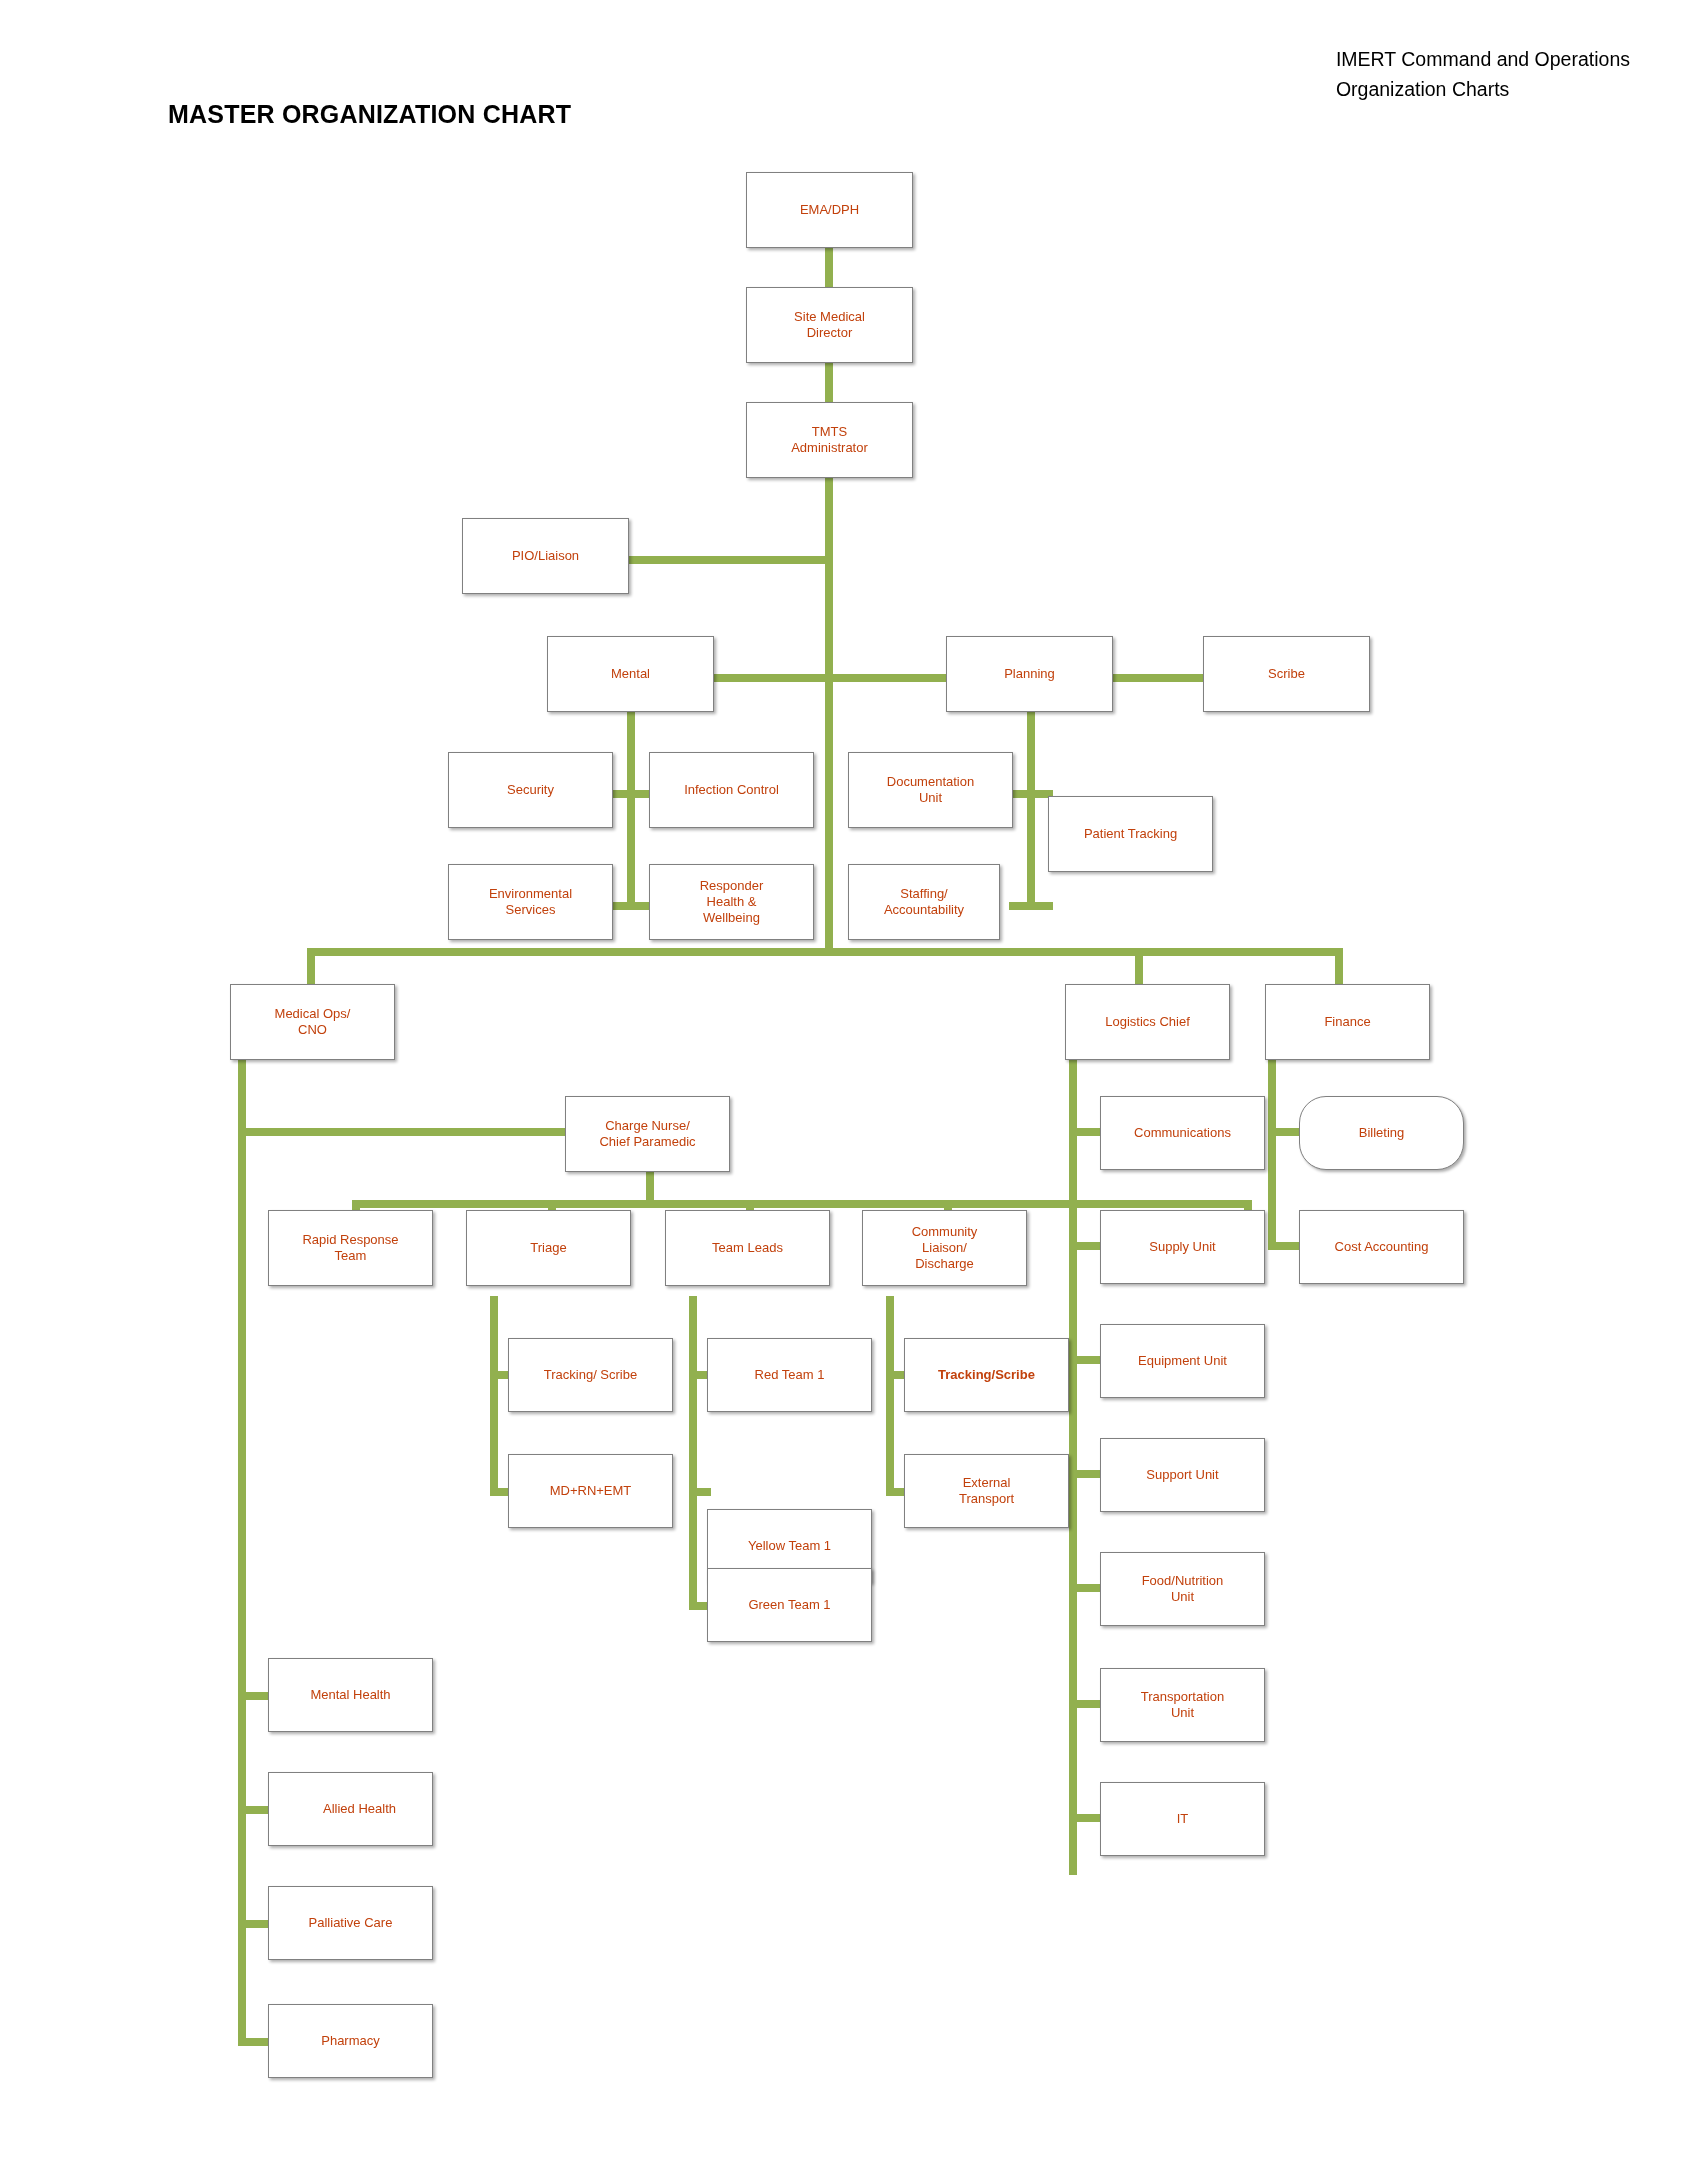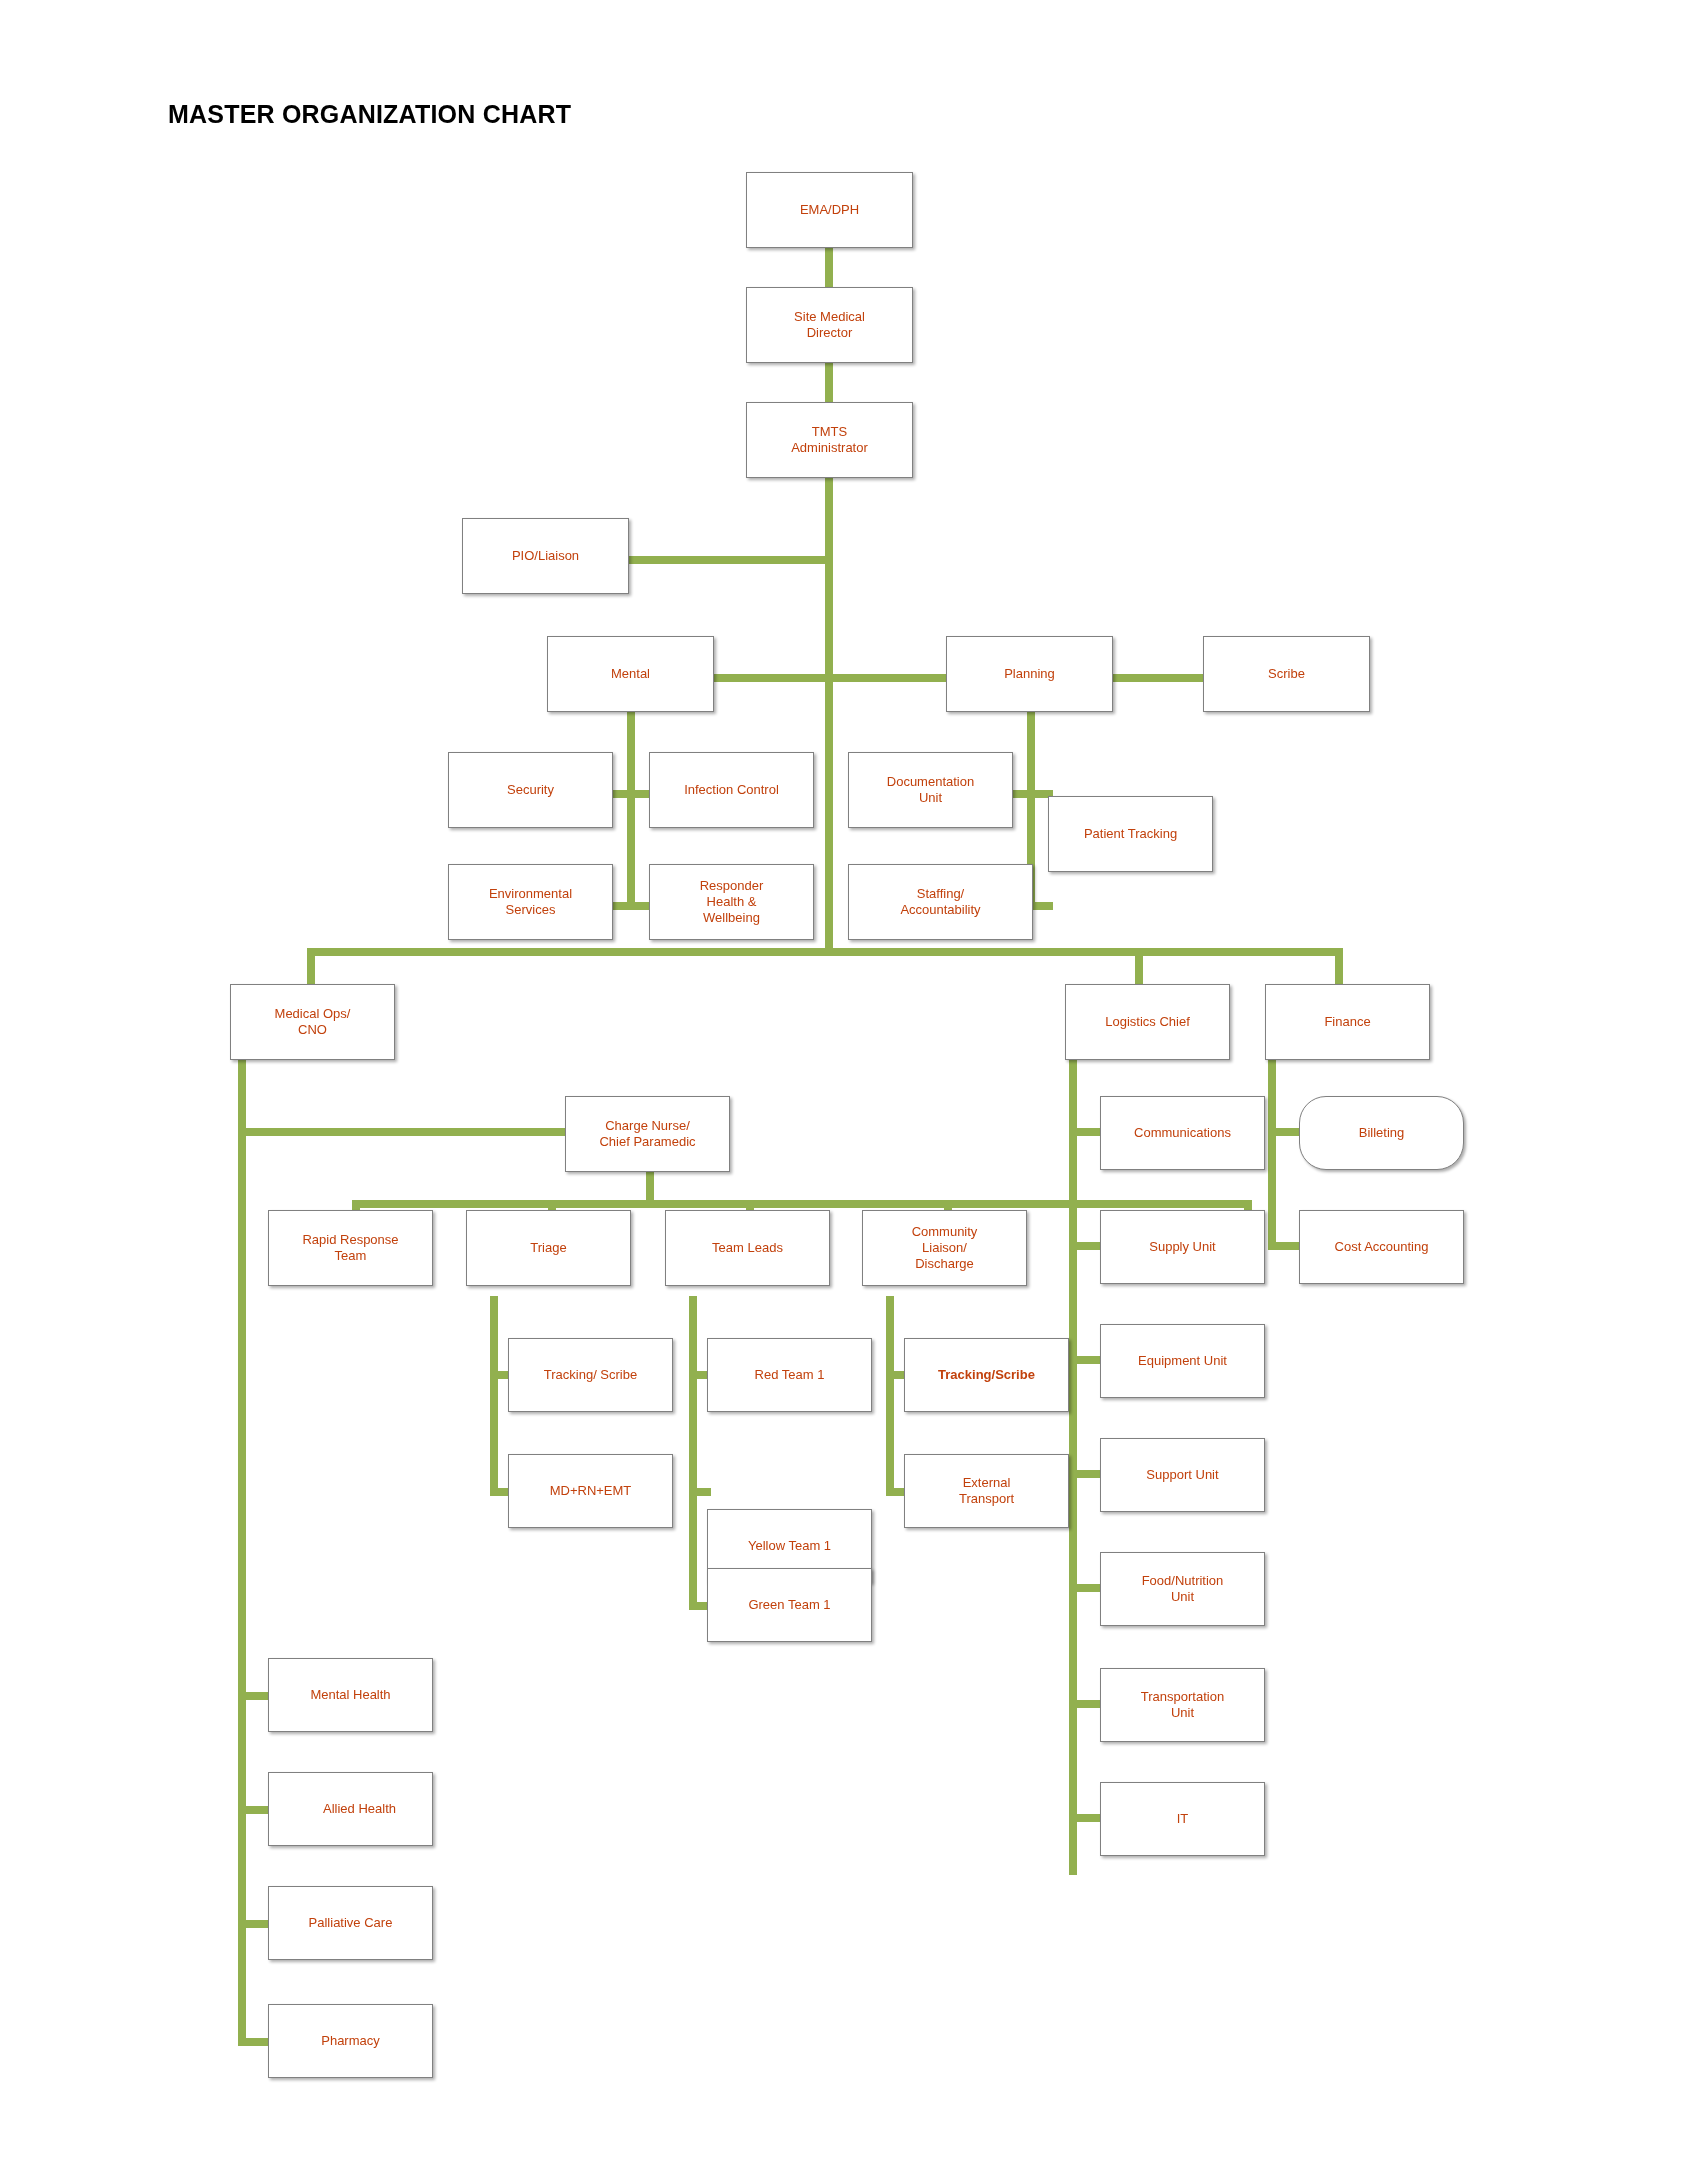--- a/index.html
+++ b/index.html
@@ -61,20 +61,24 @@
     z-index: 3;
     padding: 2px 5px;
   }
   .node > span { display: block; white-space: pre-line; }
 </style>
 </head>
 <body>
 
 <div id="page">
 
+  <div id="doc-header">
+    <div>IMERT Command and Operations</div>
+    <div>Organization Charts</div>
+  </div>
 
   <div id="chart-title">MASTER ORGANIZATION CHART</div>
 
   <div class="ln" style="left:825px; top:247px; width:8px; height:48px;"></div>
 
   <div class="ln" style="left:825px; top:362px; width:8px; height:48px;"></div>
 
   <div class="ln" style="left:825px; top:477px; width:8px; height:478px;"></div>
 
   <div class="ln" style="left:628px; top:556px; width:201px; height:8px;"></div>
@@ -178,21 +182,21 @@
 Wellbeing</span>
   </div>
 
   <div class="node" style="left:848px; top:752px; width:165px; height:76px;">
     <span>Documentation
 Unit</span>
   </div>
   <div class="node" style="left:1048px; top:796px; width:165px; height:76px;">
     <span>Patient Tracking</span>
   </div>
-  <div class="node" style="left:848px; top:864px; width:185px; height:76px;align-items:center;">
+  <div class="node" style="left:848px; top:864px; width:152px; height:76px;align-items:center;">
     <span>Staffing/
 Accountability</span>
   </div>
 
   <div class="node" style="left:230px; top:984px; width:165px; height:76px;">
     <span>Medical Ops/
 CNO</span>
   </div>
   <div class="node" style="left:1065px; top:984px; width:165px; height:76px;">
     <span>Logistics Chief</span>

